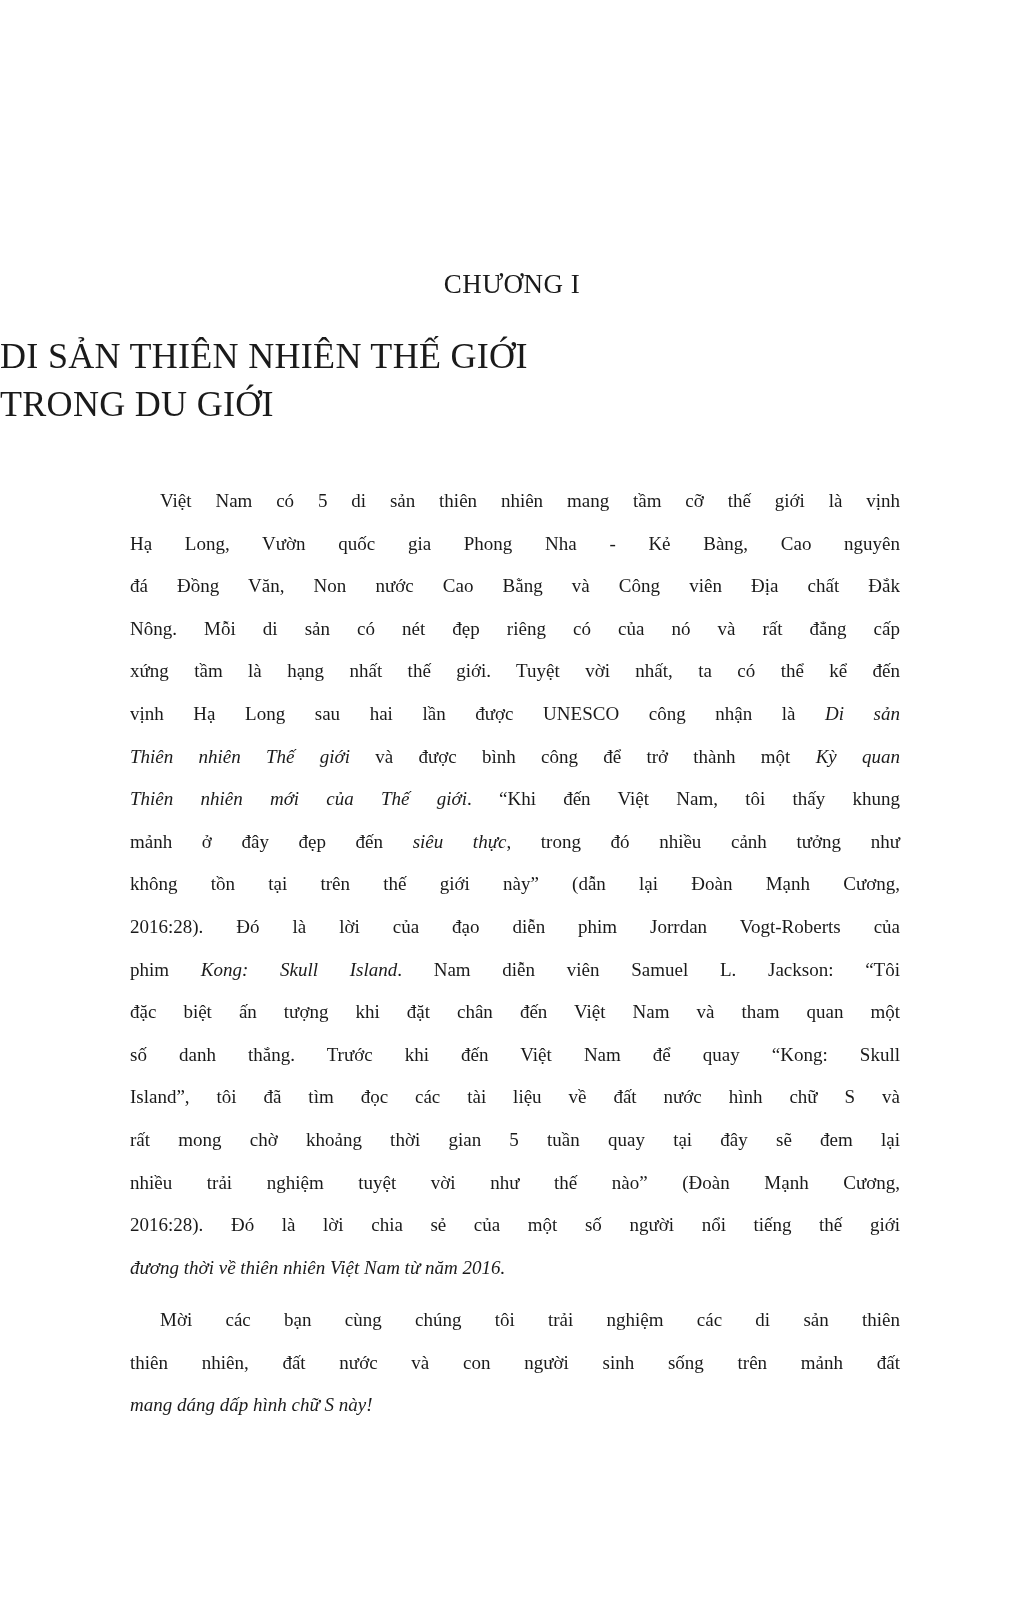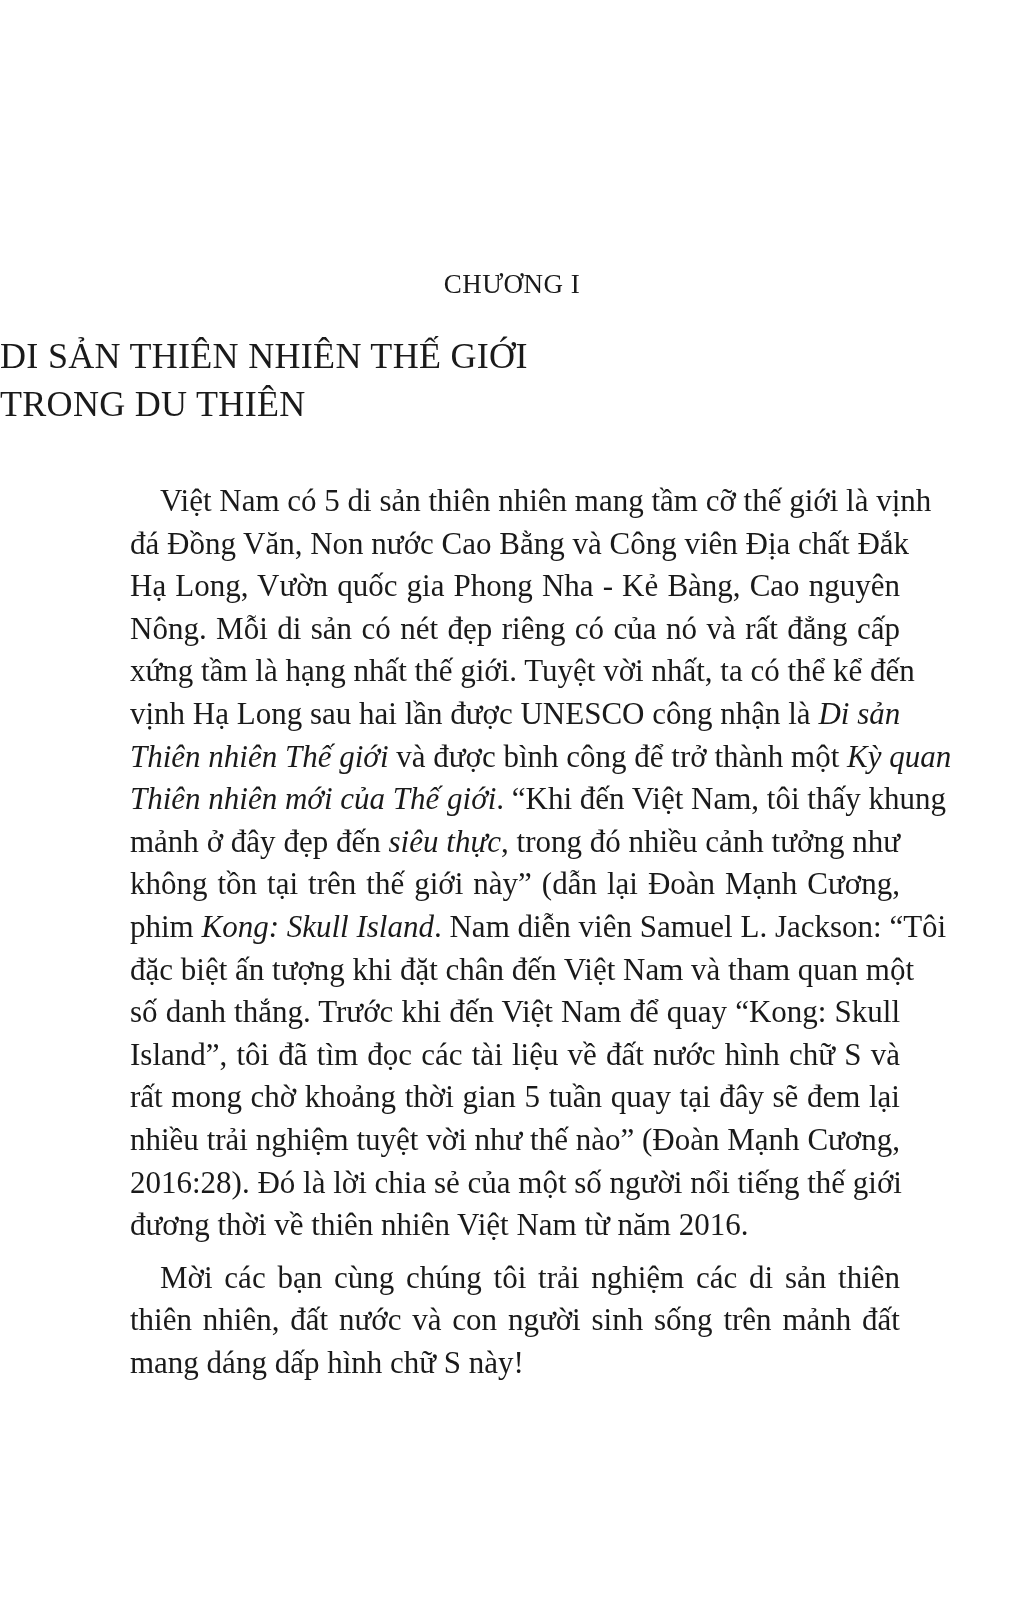--- a/index.html
+++ b/index.html
@@ -1,48 +1,49 @@
 <!DOCTYPE html>
 <html><head>
   <meta charset="utf-8">
   <style>
     html, body { margin: 0; padding: 0; background: #ffffff; }
     body { width: 1024px; height: 1615px; position: relative; overflow: hidden; color: #1a1a1a; font-family: "Liberation Serif", "DejaVu Serif", serif; }
     .page { position: absolute; left: 0; top: 0; width: 1024px; height: 1615px; margin-top: 20px; }
     .chapter-label { position: absolute; top: 244px; left: 0; width: 1024px; text-align: center; font-size: 27px; letter-spacing: 0.5px; line-height: 40px; }
     .chapter-title { position: absolute; top: 312px; left: 0; width: 1024px; text-align: left; font-size: 36px; line-height: 48px; letter-spacing: 0.3px; }
-    .body-text { position: absolute; left: 130px; width: 770px; font-size: 31px; }
+    .body-text { position: absolute; left: 130px; width: 770px; font-size: 19px; }
     .line { height: 42.6px; line-height: 42.6px; white-space: nowrap; text-align: justify; text-align-last: justify; }
-    .line.last { text-align-last: left; }
+    .line.last { text-align-last: left; font-style: italic; }
     .line.indent { padding-left: 30px; }
     .para2 { margin-top: 10px; }
     em { font-style: italic; }
   </style>
 </head>
 <body>
 
 <div class="page">
   <div class="chapter-label">CHƯƠNG I</div>
   <div class="chapter-title">
     <div>DI SẢN THIÊN NHIÊN THẾ GIỚI</div>
-    <div>TRONG DU THIÊN</div>
+    <div>TRONG DU GIỚI</div>
   </div>
 
   <div class="body-text" style="top:460px;">
     <div>
       <div class="line indent"><span>Việt Nam có 5 di sản thiên nhiên mang tầm cỡ thế giới là vịnh</span></div>
+      <div class="line"><span>Hạ Long, Vườn quốc gia Phong Nha - Kẻ Bàng, Cao nguyên</span></div>
       <div class="line"><span>đá Đồng Văn, Non nước Cao Bằng và Công viên Địa chất Đắk</span></div>
-      <div class="line"><span>Hạ Long, Vườn quốc gia Phong Nha - Kẻ Bàng, Cao nguyên</span></div>
       <div class="line"><span>Nông. Mỗi di sản có nét đẹp riêng có của nó và rất đẳng cấp</span></div>
       <div class="line"><span>xứng tầm là hạng nhất thế giới. Tuyệt vời nhất, ta có thể kể đến</span></div>
       <div class="line"><span>vịnh Hạ Long sau hai lần được UNESCO công nhận là </span><em>Di sản</em></div>
       <div class="line"><em>Thiên nhiên Thế giới</em><span> và được bình công để trở thành một </span><em>Kỳ quan</em></div>
       <div class="line"><em>Thiên nhiên mới của Thế giới</em><span>. “Khi đến Việt Nam, tôi thấy khung</span></div>
       <div class="line"><span>mảnh ở đây đẹp đến </span><em>siêu thực</em><span>, trong đó nhiều cảnh tưởng như</span></div>
       <div class="line"><span>không tồn tại trên thế giới này” (dẫn lại Đoàn Mạnh Cương,</span></div>
+      <div class="line"><span>2016:28). Đó là lời của đạo diễn phim Jorrdan Vogt-Roberts của</span></div>
       <div class="line"><span>phim </span><em>Kong: Skull Island</em><span>. Nam diễn viên Samuel L. Jackson: “Tôi</span></div>
       <div class="line"><span>đặc biệt ấn tượng khi đặt chân đến Việt Nam và tham quan một</span></div>
       <div class="line"><span>số danh thắng. Trước khi đến Việt Nam để quay “Kong: Skull</span></div>
       <div class="line"><span>Island”, tôi đã tìm đọc các tài liệu về đất nước hình chữ S và</span></div>
       <div class="line"><span>rất mong chờ khoảng thời gian 5 tuần quay tại đây sẽ đem lại</span></div>
       <div class="line"><span>nhiều trải nghiệm tuyệt vời như thế nào” (Đoàn Mạnh Cương,</span></div>
       <div class="line"><span>2016:28). Đó là lời chia sẻ của một số người nổi tiếng thế giới</span></div>
       <div class="line last"><span>đương thời về thiên nhiên Việt Nam từ năm 2016.</span></div>
     </div>
 

